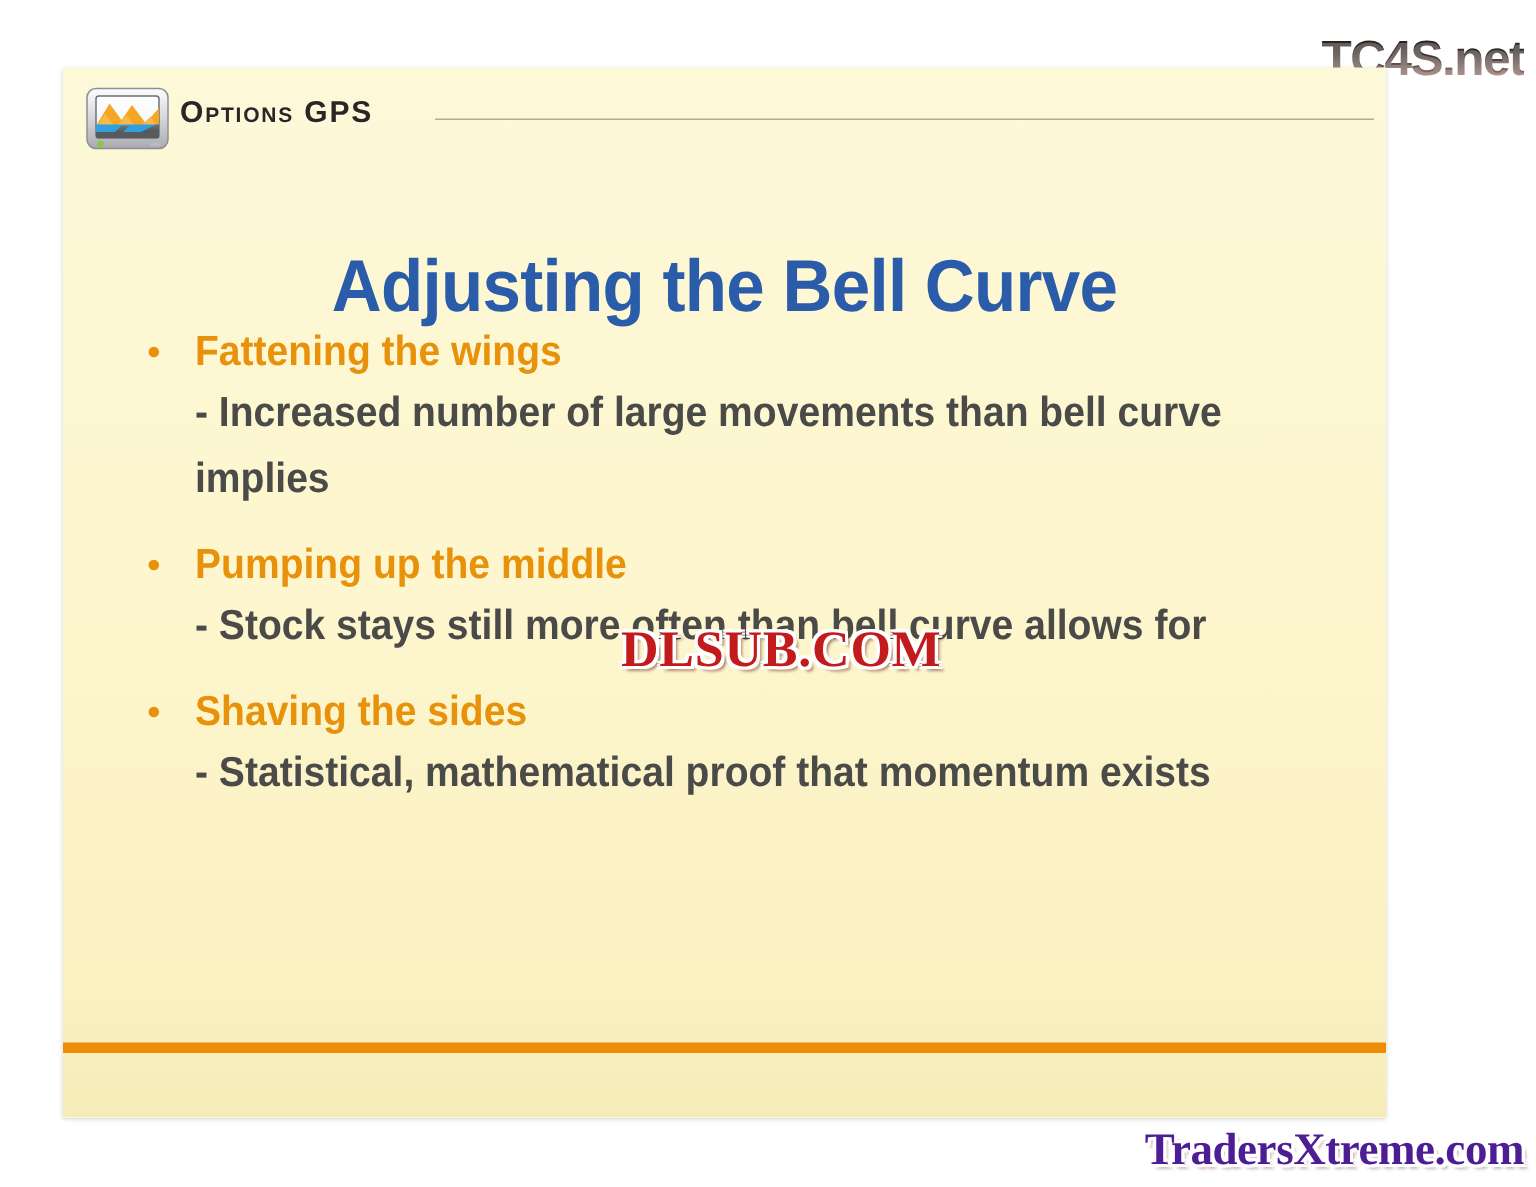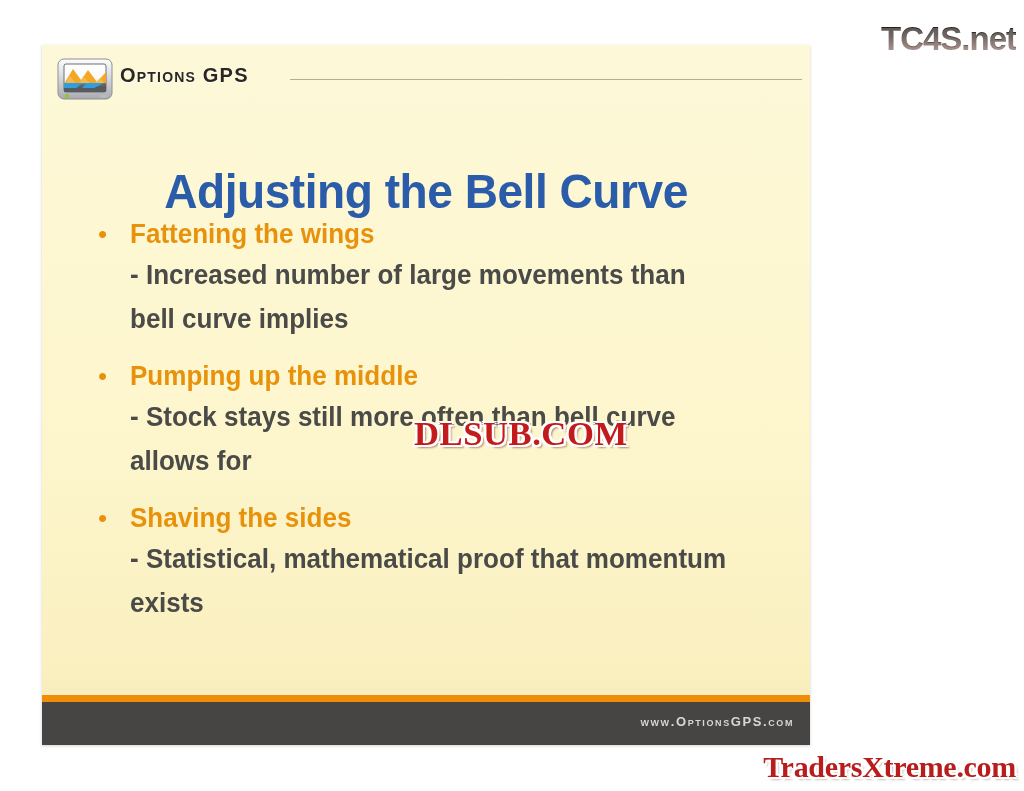--- a/index.html
+++ b/index.html
@@ -31,21 +31,21 @@
     color: transparent;
     text-shadow: 0 1px 0 rgba(255,255,255,0.25);
     white-space: nowrap;
   }
 
   
   #slide {
     position: absolute;
     left: 42px;
     top: 45px;
-    width: 768px;
+    width: 882px;
     height: 700px;
     background: linear-gradient(180deg, #fdf8d8 0%, #fdf6cd 55%, #faf0c0 88%, #f6ecb8 100%);
     box-shadow: 0 1px 3px rgba(0,0,0,0.18);
     overflow: hidden;
   }
 
   
   #slide-header {
     position: absolute;
     left: 0; top: 0;
@@ -199,21 +199,21 @@
   
   #traders-logo {
     position: absolute;
     right: 8px;
     bottom: 6px;
     font-family: "Liberation Serif", serif;
     font-weight: bold;
     font-size: 30px;
     line-height: 36px;
     letter-spacing: -0.3px;
-    color: #b91c1c;
+    color: #4c1d95;
     text-shadow:
       -2px 0 0 #fff, 2px 0 0 #fff,
        0 -2px 0 #fff, 0 2px 0 #fff,
       -2px -2px 0 #fff, 2px -2px 0 #fff,
       -2px 2px 0 #fff, 2px 2px 0 #fff,
        3px 3px 2px rgba(120,60,60,0.35);
     white-space: nowrap;
   }
 </style>
 </head>
@@ -293,19 +293,16 @@
         <span class="bullet-heading">Shaving the sides</span>
       </div>
       <div class="bullet-sub">- Statistical, mathematical proof that momentum exists</div>
     </div>
 
   </div>
 
   <div id="dlsub-watermark">DLSUB.COM</div>
 
   <div id="footer-accent"></div>
-  <div id="footer-bar">
-    <span id="footer-url">www.OptionsGPS.com</span>
-  </div>
 
 </div>
 
 <div id="traders-logo">TradersXtreme.com</div>
 
 </body></html>

